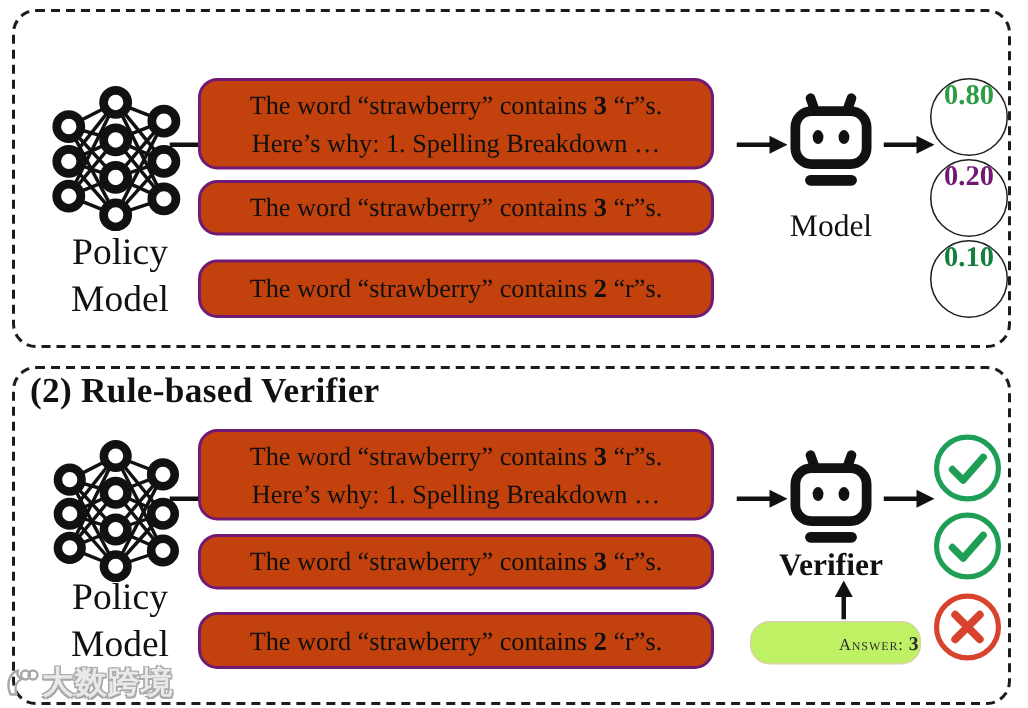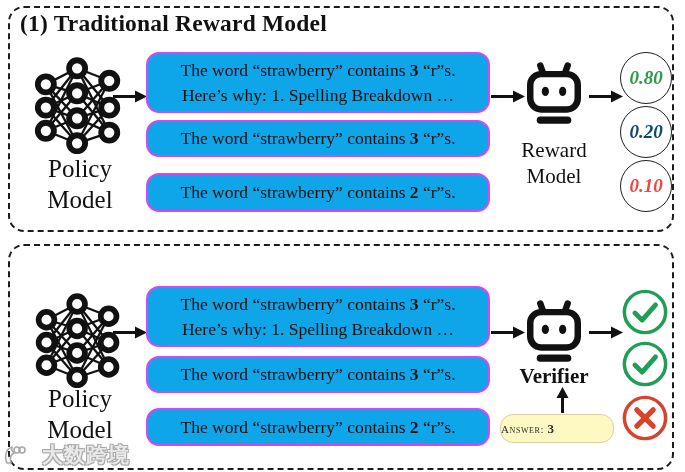--- a/index.html
+++ b/index.html
@@ -20,22 +20,22 @@
   .nn-icon{position:absolute;left:18px;width:100px;}
   #panel1 .nn-icon{top:46px;height:100px;}
   #panel2 .nn-icon{top:44px;height:98px;}
   .policy-label{
     position:absolute;left:0px;width:140px;text-align:center;
     font-size:25px;line-height:1.22;
   }
   #panel1 .policy-label{top:146px;}
   #panel2 .policy-label{top:138px;}
   .bubble{
-    position:absolute;left:136px;width:340px;
-    background:#0ea5e9;border:2px solid #d946ef;border-radius:13px;
+    position:absolute;left:122px;width:340px;
+    background:#c2410c;border:2px solid #701a75;border-radius:13px;
     display:flex;flex-direction:column;justify-content:center;align-items:center;
     font-size:17.5px;line-height:1.38;text-align:center;color:#101010;
   }
   .bubble b{font-weight:bold;}
   .b1{height:57px;}
   #panel1 .b1{top:44px;}   #panel1 .b2{top:112px;height:33px;}  #panel1 .b3{top:165px;height:35px;}
   #panel2 .b1{top:40px;}   #panel2 .b2{top:110px;height:33px;}  #panel2 .b3{top:162px;height:34px;}
   .arrow-right{position:absolute;width:34px;height:13px;}
   .arr1{left:103px;} .arr2{left:481px;} .arr3{left:579px;}
   #panel1 .arrow-right{top:82px;}
@@ -45,52 +45,51 @@
   #panel2 .robot-icon{top:52px;}
   .model-label{
     position:absolute;left:498px;width:92px;text-align:center;
     font-size:21px;line-height:1.22;
   }
   #panel1 .model-label{top:130px;}
   #panel2 .model-label{top:118px;font-weight:bold;}
   .score-circle{
     position:absolute;left:610px;width:50px;height:50px;border-radius:50%;
     border:1.8px solid #1f1f1f;background:#fff;
-    display:flex;align-items:center;justify-content:center;
-    font-size:19px;font-weight:bold;font-style:italic;
+    display:flex;justify-content:center;
+    font-size:19px;font-weight:bold;
   }
   #panel1 .s1{top:44px;} #panel1 .s2{top:98px;} #panel1 .s3{top:152px;}
   .result-mark{position:absolute;left:611px;width:48px;height:48px;}
   #panel2 .r1{top:42px;} #panel2 .r2{top:94px;} #panel2 .r3{top:148px;}
   .arrow-up{position:absolute;left:546px;top:141px;width:13px;height:26px;}
   .answer-box{
     position:absolute;left:490px;top:168px;width:112px;height:27px;
-    background:#fef9c3;border:1.5px solid #d9d1a4;border-radius:13px;
-    display:flex;align-items:center;justify-content:flex-start;
+    background:#bef264;border:1.5px solid #d9d1a4;border-radius:13px;
+    display:flex;align-items:center;justify-content:flex-end;
     font-variant:small-caps;font-size:11px;letter-spacing:0.6px;color:#2b2b2b;
     white-space:nowrap;
   }
   .answer-box b{font-size:13px;}
   .watermark{
-    position:absolute;left:2px;top:441px;display:flex;align-items:center;gap:16px;
+    position:absolute;left:2px;top:441px;display:flex;align-items:center;gap:2px;
     z-index:5;pointer-events:none;
   }
   .watermark-text{
     font-family:"Liberation Sans", sans-serif;font-size:21px;font-weight:bold;
     color:rgba(255,255,255,0.75);
     text-shadow:-1px -1px 0 #a8a8a8, 1px -1px 0 #a8a8a8, -1px 1px 0 #a8a8a8, 1px 1px 0 #a8a8a8;
     letter-spacing:1px;
   }
   svg{display:block;}
 </style>
 </head>
 <body>
 
 <div class="panel" id="panel1">
-  <div class="panel-title">(1) Traditional Reward Model</div>
 
   <svg class="nn-icon" viewBox="0 0 100 112">
     <g stroke="#111" stroke-width="2.6">
       <line x1="14" y1="34" x2="49" y2="16"></line>
         <line x1="14" y1="34" x2="49" y2="44"></line>
         <line x1="14" y1="34" x2="49" y2="72"></line>
         <line x1="14" y1="34" x2="49" y2="100"></line>
       <line x1="14" y1="60" x2="49" y2="16"></line>
         <line x1="14" y1="60" x2="49" y2="44"></line>
         <line x1="14" y1="60" x2="49" y2="72"></line>
@@ -153,41 +152,41 @@
 
   <svg class="robot-icon" viewBox="0 0 100 92">
     <path d="M36 19 L31 5" stroke="#111" stroke-width="9" stroke-linecap="round"></path>
     <path d="M64 19 L69 5" stroke="#111" stroke-width="9" stroke-linecap="round"></path>
     <rect x="17" y="17" width="66" height="49" rx="15" fill="#fff" stroke="#111" stroke-width="9"></rect>
     <ellipse cx="38" cy="41" rx="5" ry="6.5" fill="#111"></ellipse>
     <ellipse cx="62" cy="41" rx="5" ry="6.5" fill="#111"></ellipse>
     <path d="M31 81 L69 81" stroke="#111" stroke-width="10" stroke-linecap="round"></path>
   </svg>
   <div class="model-label">
-    <div>Reward</div>
     <div>Model</div>
   </div>
 
   <svg class="arrow-right arr3" viewBox="0 0 34 13" fill="#111">
     <line x1="0" y1="6.5" x2="24" y2="6.5" stroke="#111" stroke-width="3"></line>
       <polygon points="22,0.5 34,6.5 22,12.5"></polygon>
   </svg>
 
   <div class="score-circle s1">
     <span style="color: rgb(46, 156, 68);">0.80</span>
   </div>
   <div class="score-circle s2">
-    <span style="color: #0c4a6e;">0.20</span>
+    <span style="color: #701a75;">0.20</span>
   </div>
   <div class="score-circle s3">
-    <span style="color: #ef4444;">0.10</span>
+    <span style="color: #15803d;">0.10</span>
   </div>
 </div>
 
 <div class="panel" id="panel2">
+  <div class="panel-title">(2) Rule-based Verifier</div>
 
   <svg class="nn-icon" viewBox="0 0 100 112">
     <g stroke="#111" stroke-width="2.6">
       <line x1="14" y1="34" x2="49" y2="16"></line>
         <line x1="14" y1="34" x2="49" y2="44"></line>
         <line x1="14" y1="34" x2="49" y2="72"></line>
         <line x1="14" y1="34" x2="49" y2="100"></line>
       <line x1="14" y1="60" x2="49" y2="16"></line>
         <line x1="14" y1="60" x2="49" y2="44"></line>
         <line x1="14" y1="60" x2="49" y2="72"></line>

